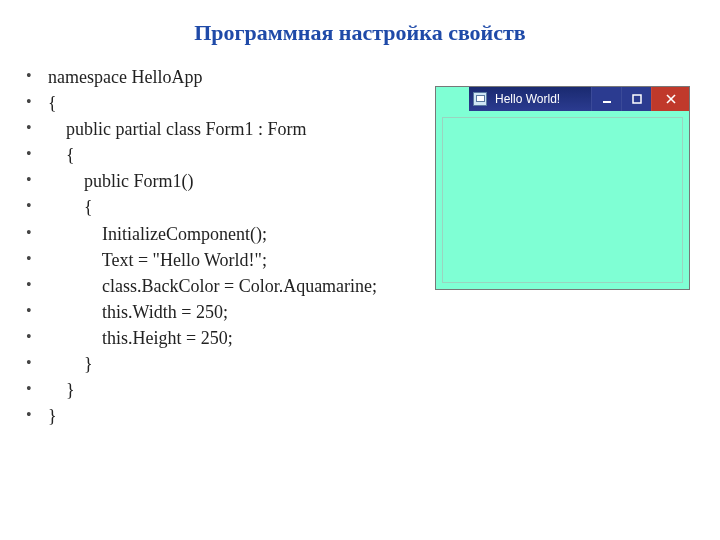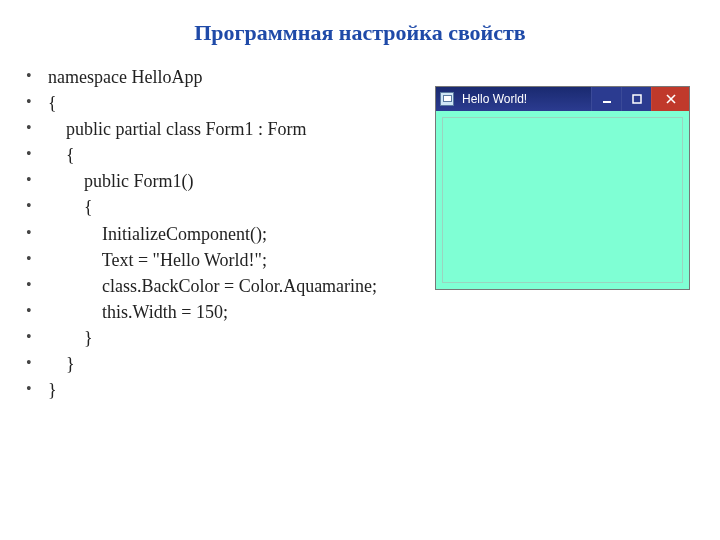--- a/index.html
+++ b/index.html
@@ -53,20 +53,21 @@
       border: 1px solid #777;
     }
     .titlebar {
       height: 24px;
       background: linear-gradient(#1a2a70, #2b3b90);
       display: flex;
       align-items: center;
       padding: 0 0 0 4px;
       color: #fff;
       font-size: 12px;
+      margin-left: 33px;
     }
     .win-icon {
       width: 14px;
       height: 14px;
       background: #cfe6f5;
       border: 1px solid #5a7aa0;
       margin-right: 8px;
       position: relative;
     }
     .win-icon::after {
@@ -116,21 +117,22 @@
   <ul class="code-list">
     <li>namespace HelloApp</li>
     <li>{</li>
     <li>    public partial class Form1 : Form</li>
     <li>    {</li>
     <li>        public Form1()</li>
     <li>        {</li>
     <li>            InitializeComponent();</li>
     <li>            Text = "Hello World!";</li>
     <li>            class.BackColor = Color.Aquamarine;</li>
-    <li>            this.Width = 150;</li>
+    <li>            this.Width = 250;</li>
+    <li>            this.Height = 250;</li>
     <li>        }</li>
     <li>    }</li>
     <li>}</li>
   </ul>
 </div>
 
 <div class="window-box">
   <div class="titlebar">
     <div class="win-icon"></div>
     <span class="title-text">Hello World!</span>

